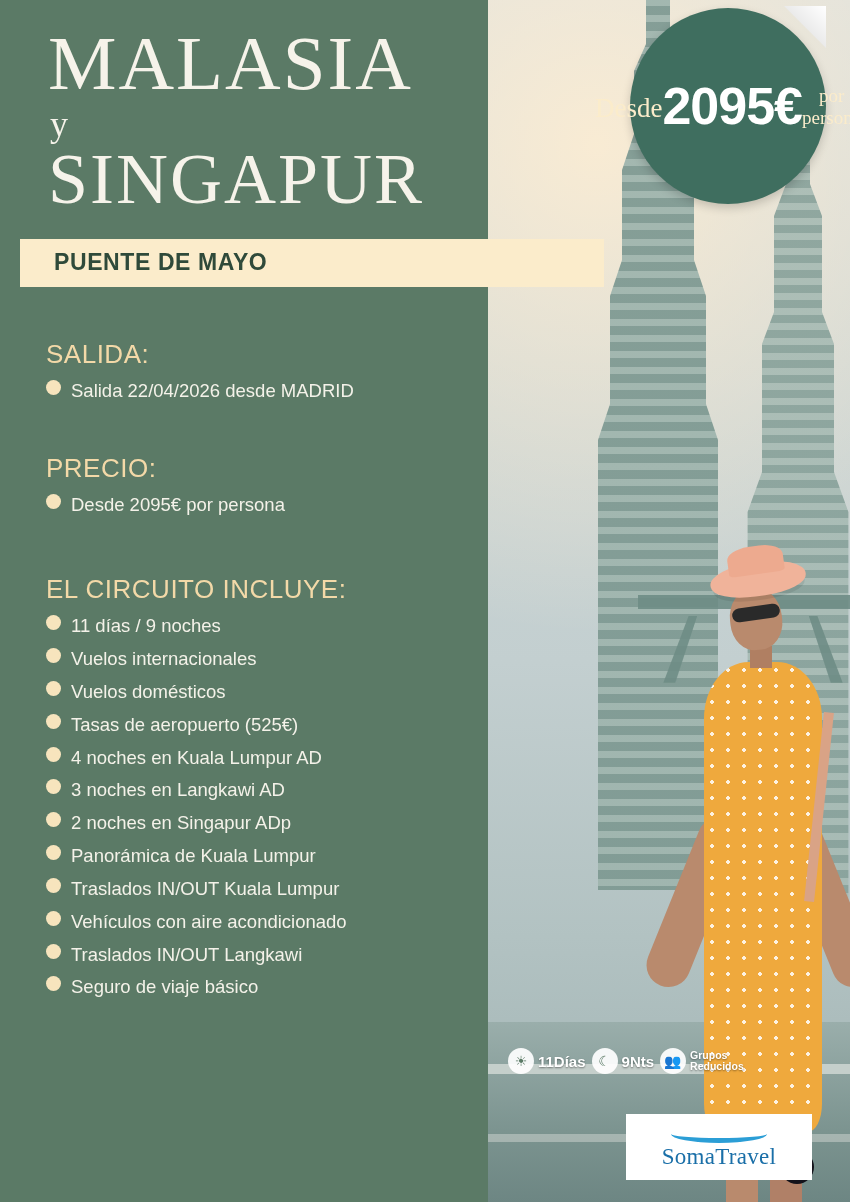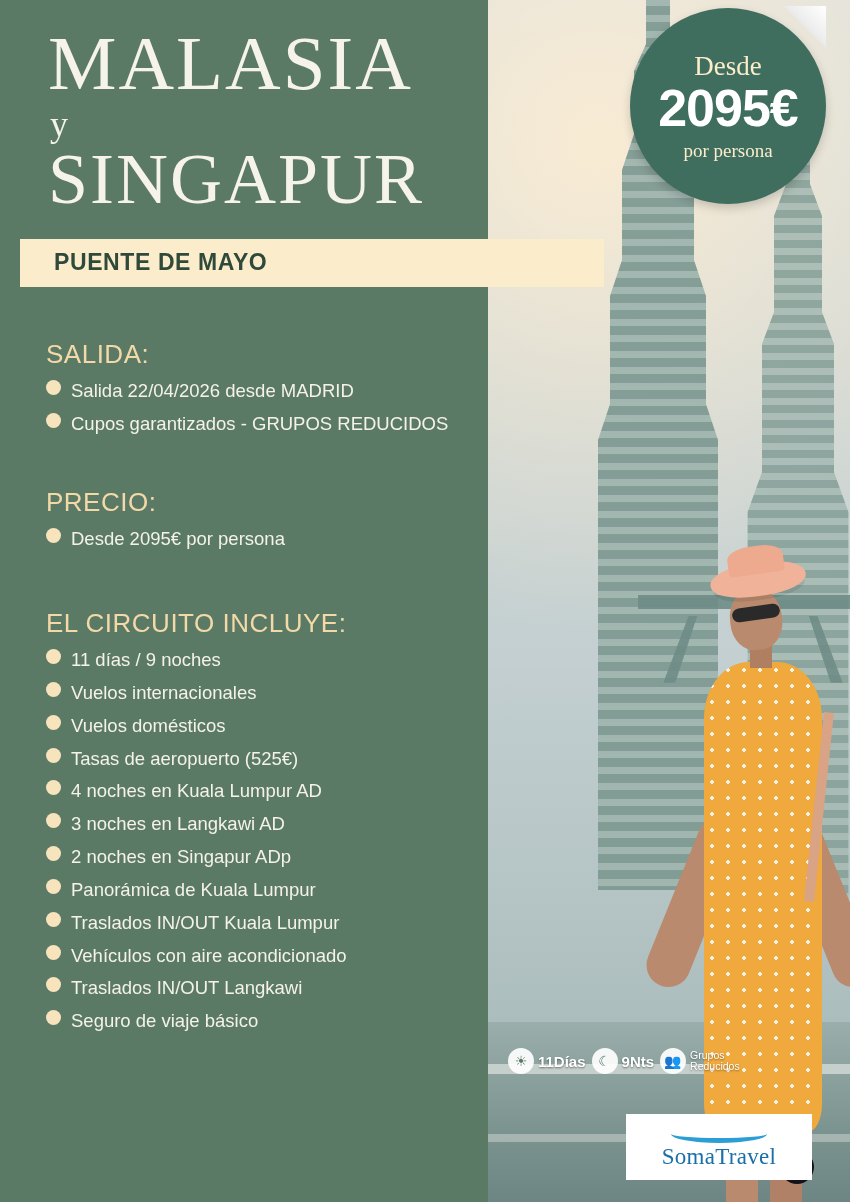--- a/index.html
+++ b/index.html
@@ -219,21 +219,21 @@
   .sec-3 ul.items li { margin-bottom: 11px; }
 
   
   .badge {
     position: absolute;
     right: 24px; top: 8px;
     width: 196px; height: 196px;
     border-radius: 50%;
     background: #3f6e5f;
     color: #fff;
-    display: flex; flex-direction: column;
+    display: flex; flex-direction: row;
     align-items: center; justify-content: center;
     text-align: center;
     box-shadow: 0 4px 10px rgba(0,0,0,.18);
   }
   .badge .desde {
     font-family: "Liberation Serif", serif;
     font-size: 27px; color: #fbeccb;
     margin-bottom: -4px;
   }
   .badge .amount {
@@ -279,21 +279,21 @@
     width: 26px; height: 26px; border-radius: 50%;
     background: rgba(255,255,255,.92);
     display: flex; align-items: center; justify-content: center;
     color: #5b7a66; font-size: 14px;
   }
   .feat .lbl {
     font-size: 15px; font-weight: bold;
     text-shadow: 0 1px 2px rgba(0,0,0,.45);
   }
   .feat .lbl.small {
-    font-size: 10.5px; font-weight: normal; line-height: 1.05; max-width: 58px;
+    font-size: 10.5px; font-weight: bold; line-height: 1.05; max-width: 58px;
   }
 
   
   .logo {
     position: absolute;
     right: 38px; bottom: 22px;
     width: 186px; height: 66px;
     background: #ffffff;
     display: flex; flex-direction: column;
     align-items: center; justify-content: center;
@@ -349,24 +349,20 @@
       <span>PUENTE DE MAYO</span>
     </div>
 
     <div class="section sec-1">
       <div class="sec-title">SALIDA:</div>
       <ul class="items">
         <li>
           <span class="dot"></span>
           <span>Salida 22/04/2026 desde MADRID</span>
         </li>
-        <li>
-          <span class="dot"></span>
-          <span>Cupos garantizados - GRUPOS REDUCIDOS</span>
-        </li>
       </ul>
     </div>
 
     <div class="section sec-2">
       <div class="sec-title">PRECIO:</div>
       <ul class="items">
         <li>
           <span class="dot"></span>
           <span>Desde 2095€ por persona</span>
         </li>

